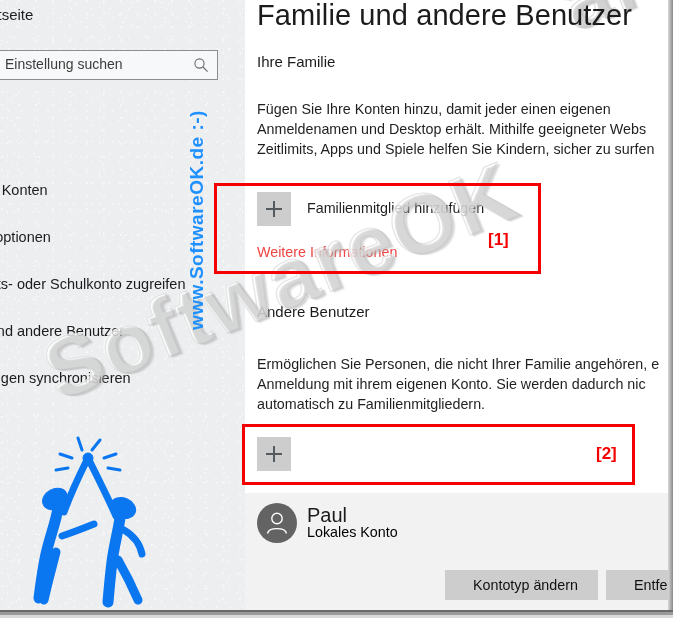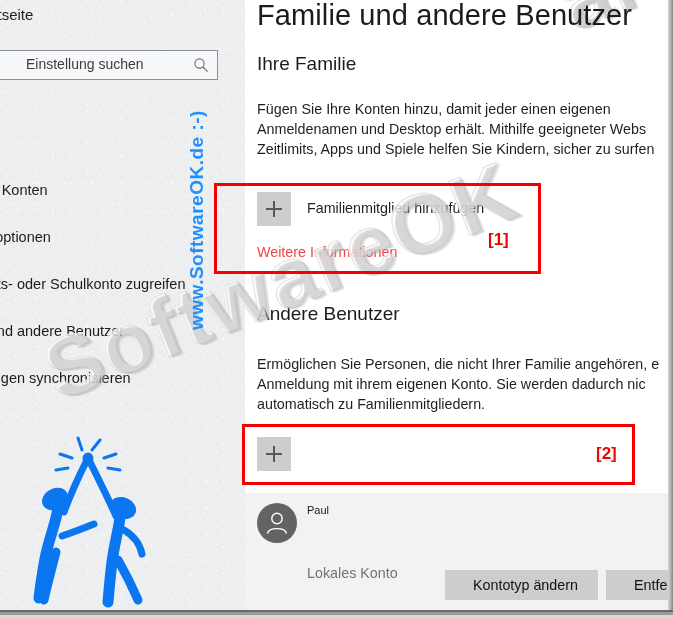--- a/index.html
+++ b/index.html
@@ -55,21 +55,20 @@
     background: #f7f8f9;
     border: 1px solid #8b8f94;
     box-sizing: border-box;
   }
   #sidebar-search .val {
     position: absolute;
     left: 44px; top: 5px;
     font-size: 14px;
     color: #3c3c3c;
     white-space: nowrap;
-    margin-left: 21px;
   }
   #sidebar-search .mag {
     position: absolute;
     right: 8px; top: 6px;
     width: 16px; height: 16px;
   }
   .nav-item {
     position: absolute;
     left: -62px;
     font-size: 14.5px;
@@ -90,21 +89,21 @@
     left: 12px; top: -1px;
     font-size: 29px;
     font-weight: 400;
     color: #1b1b1b;
     letter-spacing: .1px;
     white-space: nowrap;
   }
   .section-head {
     position: absolute;
     left: 12px;
-    font-size: 19px;
+    font-size: 15px;
     color: #1b1b1b;
     white-space: nowrap;
   }
   .body-text {
     position: absolute;
     left: 12px;
     font-size: 14.3px;
     line-height: 20px;
     color: #1f1f1f;
     white-space: nowrap;
@@ -153,31 +152,30 @@
   #avatar {
     position: absolute;
     left: 12px; top: 10px;
     width: 40px; height: 40px;
     border-radius: 50%;
     background: #636363;
   }
   #account-name {
     position: absolute;
     left: 62px; top: 11px;
-    font-size: 11px;
+    font-size: 20px;
     color: #1b1b1b;
     white-space: nowrap;
   }
   #account-type {
     position: absolute;
     left: 62px; top: 31px;
     font-size: 14.3px;
-    color: #737373;
-    white-space: nowrap;
-    margin-top: 41px;
+    color: #000000;
+    white-space: nowrap;
   }
   .gray-button {
     position: absolute;
     top: 77px;
     height: 30px;
     background: #cdcdcd;
     color: #111111;
     font-size: 14.3px;
     font-family: "Liberation Sans", sans-serif;
     border: none;

